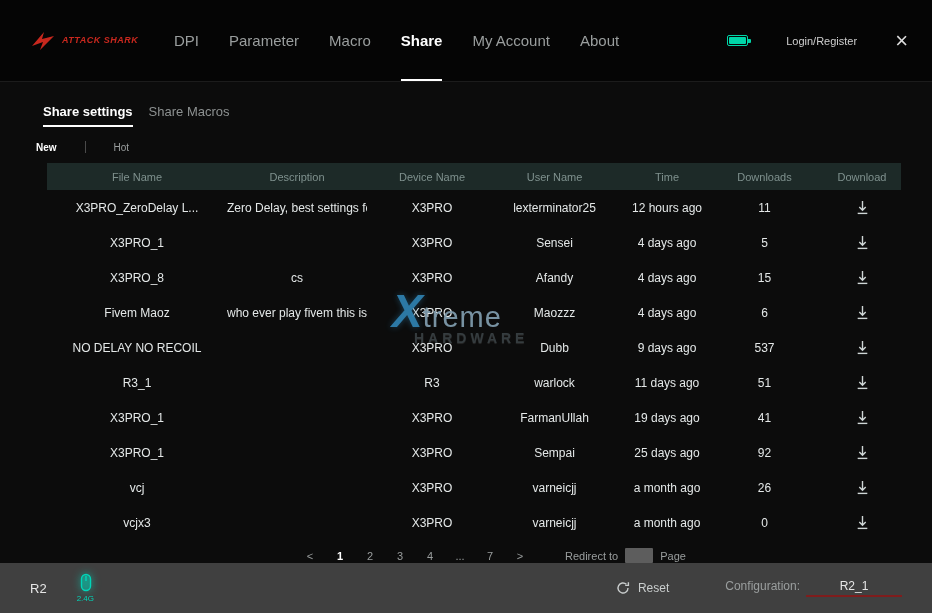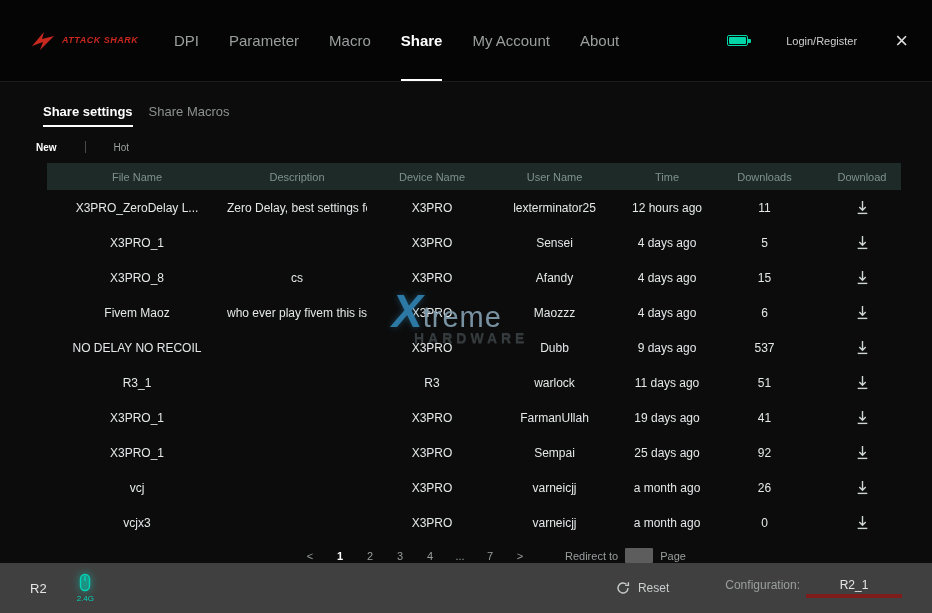--- a/index.html
+++ b/index.html
@@ -82,30 +82,30 @@
   .wm-x { font-size:46px; font-weight:bold; font-style:italic; color:#2e7fae; text-shadow:0 0 6px rgba(46,127,174,.5); }
   .wm-treme { font-size:29px; color:#7e9aab; letter-spacing:1px; }
   .wm-hw { font-size:14px; font-weight:bold; letter-spacing:4px; color:#383f42; text-shadow:0 1px 1px rgba(255,255,255,.12); margin:-8px 0 0 22px; }
 
   
   .footer {
     position:absolute; left:0; right:0; bottom:0; height:50px;
     display:flex; align-items:center; padding:0 30px; background:#404040;
   }
   .device-label { font-size:13px; color:#e6e6e6; }
-  .conn { display:flex; flex-direction:column; align-items:flex-start; margin-left:30px; }
+  .conn { display:flex; flex-direction:column; align-items:flex-end; margin-left:30px; }
   .conn svg { filter:drop-shadow(0 0 4px rgba(0,214,185,.9)); }
   .conn-label { color:#00d6b9; font-size:8px; margin-top:1px; }
   .footer-right { margin-left:auto; display:flex; align-items:center; }
   .reset { display:flex; align-items:center; gap:8px; color:#c9cdcd; font-size:12px; cursor:pointer; }
   .config-group { display:flex; align-items:flex-start; margin-left:56px; }
   .config-label { color:#9a9e9e; font-size:12px; }
   .config-value {
     color:#e6e6e6; font-size:12px; min-width:96px; text-align:center;
-    border-bottom:4px solid #7f1d1d; padding-bottom:2px; margin-left:6px; cursor:pointer;
+    border-bottom:2px solid #7f1d1d; padding-bottom:2px; margin-left:6px; cursor:pointer;
   }
 </style>
 </head>
 <body>
 
 <header class="topbar">
   <div class="brand">
     <svg width="26" height="22" viewBox="0 0 26 22">
       <path d="M2 16 L14 2 L12 9 L24 6 L10 20 L13 12 Z" fill="#c8281e"></path>
     </svg>

